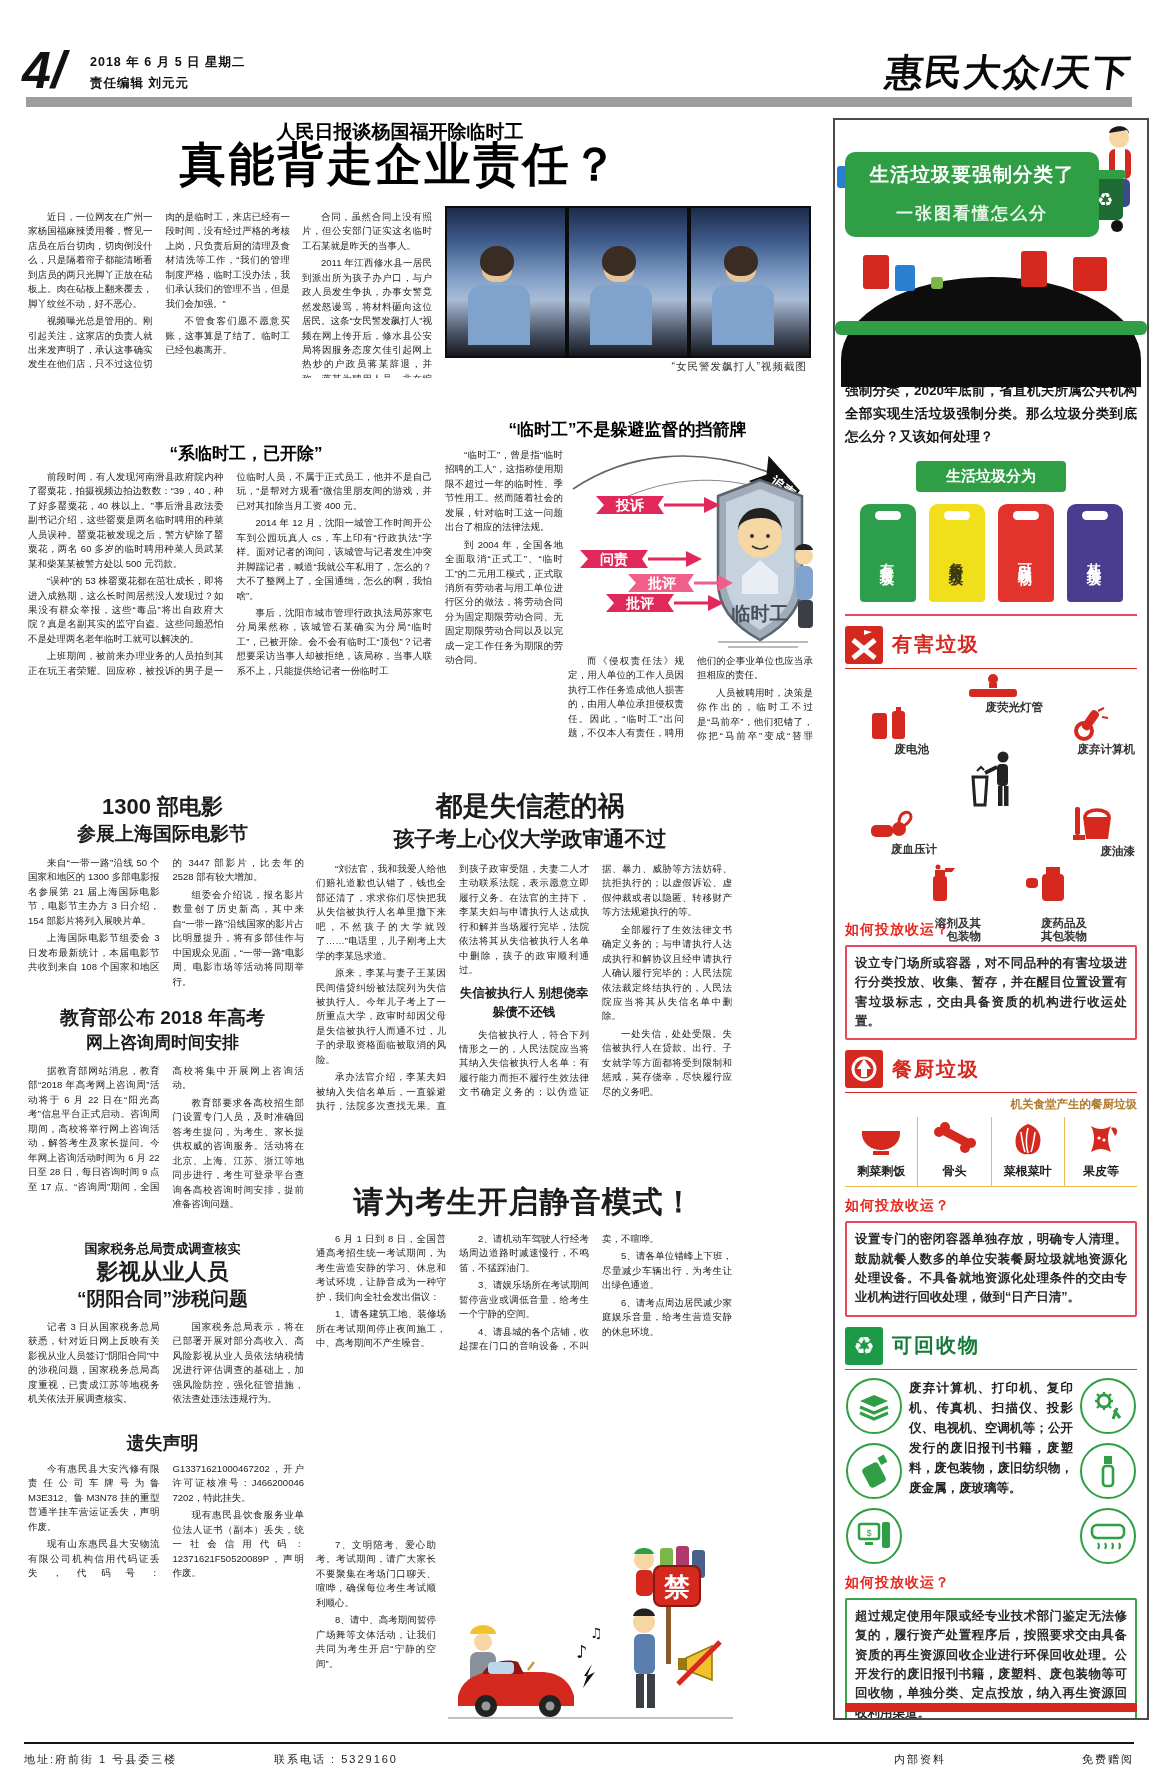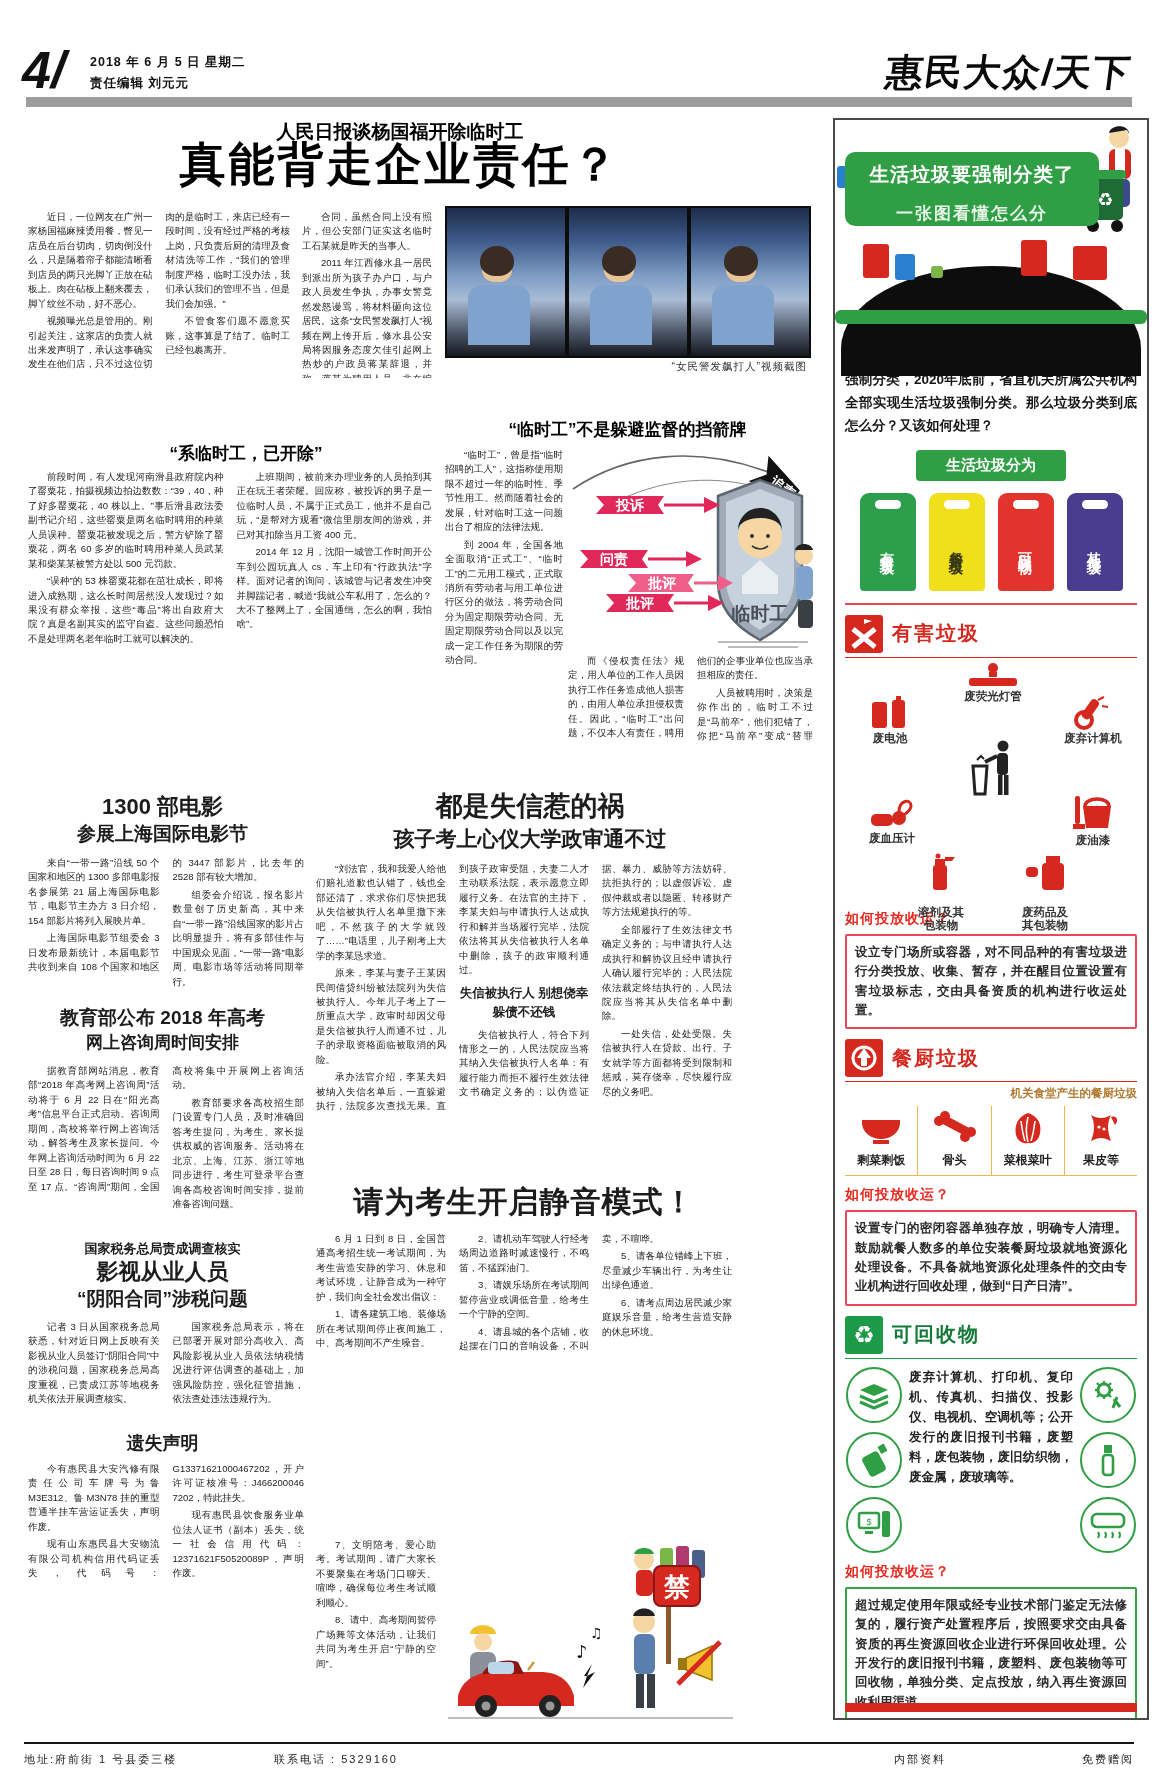--- a/index.html
+++ b/index.html
@@ -38,21 +38,21 @@
   .frame::after{content:"";position:absolute;left:18%;top:52%;width:62px;height:60px;border-radius:14px 14px 0 0;
     background:#7fa3cd;}
   .photo-caption{font-size:10.5px;color:#333;text-align:right;letter-spacing:1px;}
 
   
   .cartoon-box svg{display:block;}
 
   
   .sidebar{position:absolute;left:833px;top:118px;width:316px;height:1602px;border:2px solid #4a4a4a;
     background:#fff;box-sizing:border-box;padding:8px 10px;overflow:hidden;}
-  .sb-banner{position:relative;background:#2f9e44;border-radius:10px;width:238px;padding:9px 8px 1px;margin-top:24px;}
+  .sb-banner{position:relative;background:#2f9e44;border-radius:10px;width:238px;padding:9px 8px 12px;margin-top:24px;}
   .sb-banner .t1{color:#fff;font-size:19.5px;font-weight:900;text-align:center;letter-spacing:1px;}
   .sb-banner .t2{color:#e7f6e9;font-size:17px;font-weight:700;text-align:center;margin-top:14px;letter-spacing:2px;}
   .sb-banner::before{content:"";position:absolute;left:-8px;top:14px;width:8px;height:22px;background:#2b7fd0;border-radius:3px 0 0 3px;}
   .collector{position:absolute;right:2px;top:4px;width:66px;height:118px;}
   .city{position:relative;height:100px;margin-top:6px;}
   .hill{position:absolute;left:-4px;right:-4px;top:34px;height:110px;background:#0d0d0d;border-radius:50% 50% 0 0/75% 75% 0 0;}
   .ground{position:absolute;left:-10px;right:-10px;top:78px;height:14px;background:#2f9e44;border-radius:6px;}
   .bldg{position:absolute;border-radius:3px;}
   .intro{font-size:13.5px;font-weight:700;line-height:1.7;text-align:justify;color:#141414;margin-top:14px;}
   .classify-badge{width:150px;margin:12px auto 0;background:#2f9e44;color:#fff;font-size:15px;font-weight:800;
@@ -67,21 +67,21 @@
   .bin-yellow .lbl{color:#3a3a14;}
   .sb-rule{border:none;border-top:2px solid #e8485a;margin:12px 0 0;}
   .sec-head{display:flex;align-items:center;gap:9px;margin-top:10px;padding-bottom:4px;}
   .sec-head .ic{width:38px;height:38px;border-radius:3px;display:flex;align-items:center;justify-content:center;position:relative;}
   .ic-red{background:#d5281e;}.ic-green{background:#1d9a48;}
   .sec-head .tt{font-size:20px;font-weight:900;letter-spacing:2px;}
   .tt-red{color:#d5281e;}.tt-green{color:#157a38;}
   .sec-underline-red{border-bottom:1.5px solid #d5281e;}
   .sec-underline-green{border-bottom:1.5px solid #1d9a48;}
   .harm-area{position:relative;height:238px;margin-top:4px;}
-  .harm-item{position:absolute;text-align:center;font-size:11.5px;font-weight:700;color:#333;line-height:1.15;}
+  .harm-item{position:absolute;text-align:right;font-size:11.5px;font-weight:700;color:#333;line-height:1.15;}
   .harm-item svg{display:block;margin:0 auto 2px;}
   .howto{color:#e8281e;font-size:14px;font-weight:800;margin-top:10px;letter-spacing:1px;}
   .howto-box{border:2px solid #e8485a;border-radius:2px;padding:7px 8px;margin-top:6px;
     font-size:12.5px;font-weight:600;line-height:1.55;color:#2a2a2a;text-align:justify;}
   .howto-box.green{border-color:#37a34a;}
   .canteen-note{font-size:11.5px;font-weight:700;color:#b07a30;text-align:right;margin-top:4px;}
   .food-row{display:flex;margin-top:5px;border-bottom:1.5px solid #f0b94f;}
   .food-cell{flex:1;text-align:center;padding:5px 2px 6px;border-right:1px solid #f0b94f;}
   .food-cell:last-child{border-right:none;}
   .food-cell .lb{font-size:12px;font-weight:800;color:#222;margin-top:3px;}
@@ -135,20 +135,21 @@
     <div class="frame"></div>
   </div>
   <div class="abs photo-caption" style="left:445px;top:360px;width:362px;">“女民警发飙打人”视频截图</div>
 
   <div class="abs subhead-17" style="left:46px;top:442px;width:400px;">“系临时工，已开除”</div>
   <div class="abs body-text cols2" style="left:28px;top:470px;width:404px;height:292px;">
     <p>前段时间，有人发现河南滑县政府院内种了罂粟花，拍摄视频边拍边数数：“39，40，种了好多罂粟花，40 株以上。”事后滑县政法委副书记介绍，这些罂粟是两名临时聘用的种菜人员误种。罂粟花被发现之后，警方铲除了罂粟花，两名 60 多岁的临时聘用种菜人员武某某和柴某某被警方处以 500 元罚款。</p>
     <p>“误种”的 53 株罂粟花都在茁壮成长，即将进入成熟期，这么长时间居然没人发现过？如果没有群众举报，这些“毒品”将出自政府大院？真是名副其实的监守自盗。这些问题恐怕不是处理两名老年临时工就可以解决的。</p>
     <p>上班期间，被前来办理业务的人员拍到其正在玩王者荣耀。回应称，被投诉的男子是一位临时人员，不属于正式员工，他并不是自己玩，“是帮对方观看”微信里朋友间的游戏，并已对其扣除当月工资 400 元。</p>
     <p>2014 年 12 月，沈阳一城管工作时间开公车到公园玩真人 cs，车上印有“行政执法”字样。面对记者的询问，该城管与记者发生冲突并脚踹记者，喊道“我就公车私用了，怎么的？大不了整网上了，全国通缉，怎么的啊，我怕啥”。</p>
+    <p>事后，沈阳市城市管理行政执法局苏家屯分局果然称，该城管石某确实为分局“临时工”，已被开除。会不会有临时工“顶包”？记者想要采访当事人却被拒绝，该局称，当事人联系不上，只能提供给记者一份临时工</p>
   </div>
 
   <div class="abs subhead-17" style="left:445px;top:418px;width:365px;">“临时工”不是躲避监督的挡箭牌</div>
   <div class="abs body-text" style="left:445px;top:448px;width:118px;height:312px;">
     <p>“临时工”，曾是指“临时招聘的工人”，这指称使用期限不超过一年的临时性、季节性用工。然而随着社会的发展，针对临时工这一问题出台了相应的法律法规。</p>
     <p>到 2004 年，全国各地全面取消“正式工”、“临时工”的二元用工模式，正式取消所有劳动者与用工单位进行区分的做法，将劳动合同分为固定期限劳动合同、无固定期限劳动合同以及以完成一定工作任务为期限的劳动合同。</p>
   </div>
 
   <div class="abs cartoon-box" style="left:568px;top:444px;width:245px;height:205px;">
     <svg width="245" height="205" viewBox="0 0 245 205">

